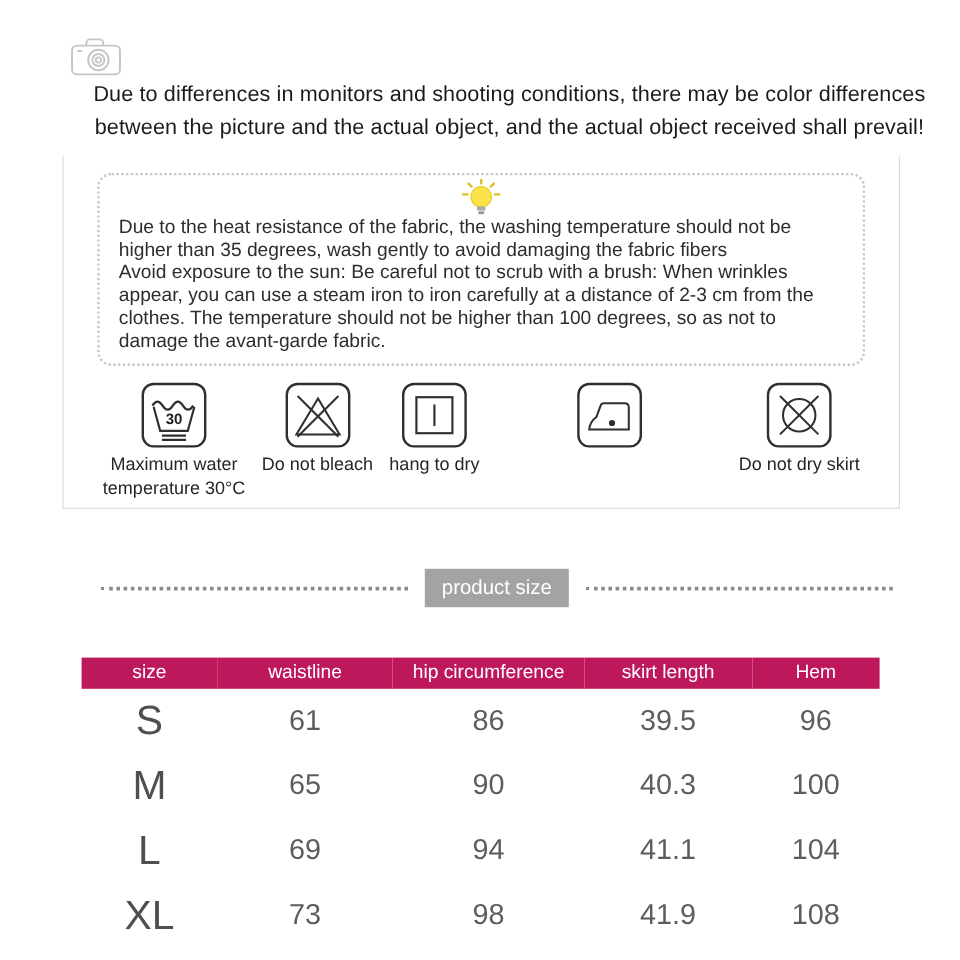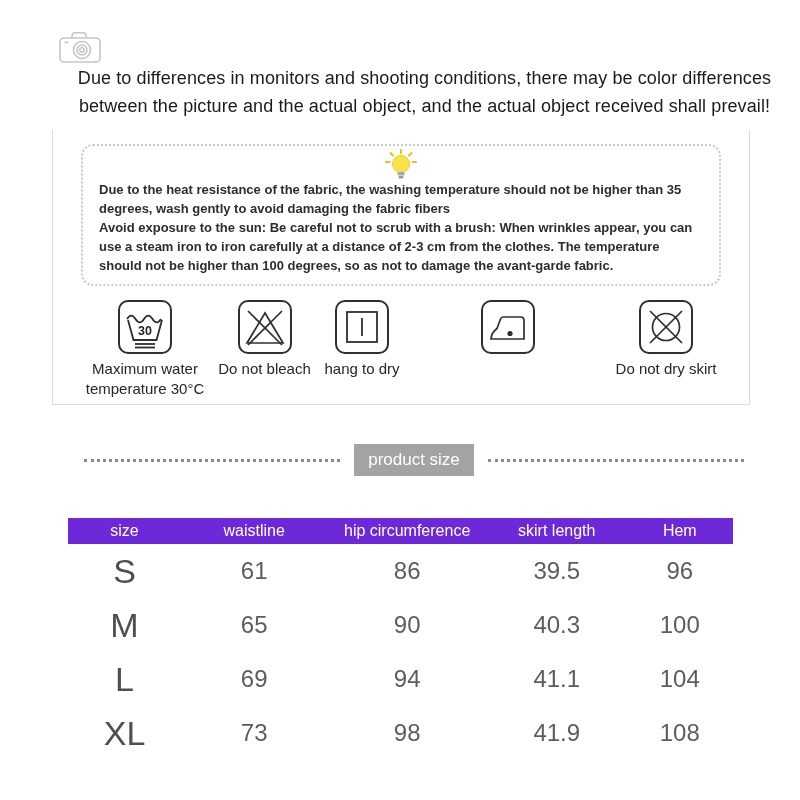--- a/index.html
+++ b/index.html
@@ -22,47 +22,47 @@
   .panel {
     margin: 10px 50px 0 52px;
     border-left: 1px solid #dcdcdc; border-right: 1px solid #dcdcdc; border-bottom: 1px solid #dcdcdc;
     padding: 14px 24px 2px 24px;
   }
   .tip-box {
     border: 2px dotted #c9c9c9; border-radius: 12px;
     padding: 3px 16px 9px 16px; margin: 0 4px 12px 4px;
   }
   .bulb-wrap { text-align: center; height: 31px; }
-  .tip-box p { font-size: 13px; line-height: 19px; color: #2d2d2d; font-weight: bold; }
+  .tip-box p { font-size: 16px; line-height: 19px; color: #2d2d2d; }
 
   .care-row { display: flex; justify-content: space-between; align-items: flex-start; padding: 2px 0 4px 0; }
   .care-item { display: flex; flex-direction: column; align-items: center; justify-content: space-between; }
   .care-item:nth-child(1) { width: 136px; }
   .care-item:nth-child(2) { width: 100px; }
   .care-item:nth-child(3) { width: 92px; }
   .care-item:nth-child(4) { width: 196px; }
   .care-item:nth-child(5) { width: 118px; }
   .care-badge {
     width: 54px; height: 54px; border: 2px solid #2f2f2f; border-radius: 10px;
     display: flex; align-items: center; justify-content: center; background: #fff;
   }
   .care-label { margin-top: 5px; font-size: 15px; line-height: 19.5px; color: #262626; text-align: center; }
 
   
-  .divider { display: flex; align-items: center; margin: 39px 56px 0 84px; }
+  .divider { display: flex; align-items: center; margin: 50px 56px 0 84px; }
   .dotline { flex: 1; height: 0; border-top: 3px dotted #8a8a8a; }
   .size-title {
     margin: 0 14px; background: #a3a3a3; color: #ffffff;
     font-size: 17px; padding: 6px 14px; white-space: nowrap;
   }
 
   
   table.size-table { margin: 42px 0 0 68px; width: 665px; border-collapse: collapse; }
   table.size-table th {
-    background: #6d28d9; color: #ffffff; font-weight: normal;
+    background: #be185d; color: #ffffff; font-weight: normal;
     font-size: 16px; height: 26px; text-align: center; padding: 0;
   }
   table.size-table td { height: 54px; text-align: center; vertical-align: middle; }
   td.size-cell { font-size: 34px; font-weight: 300; color: #4f4f4f; }
   td.num-cell { font-size: 24px; color: #5d5d5d; }
 
   svg { display: block; }
 </style>
 </head>
 <body>

